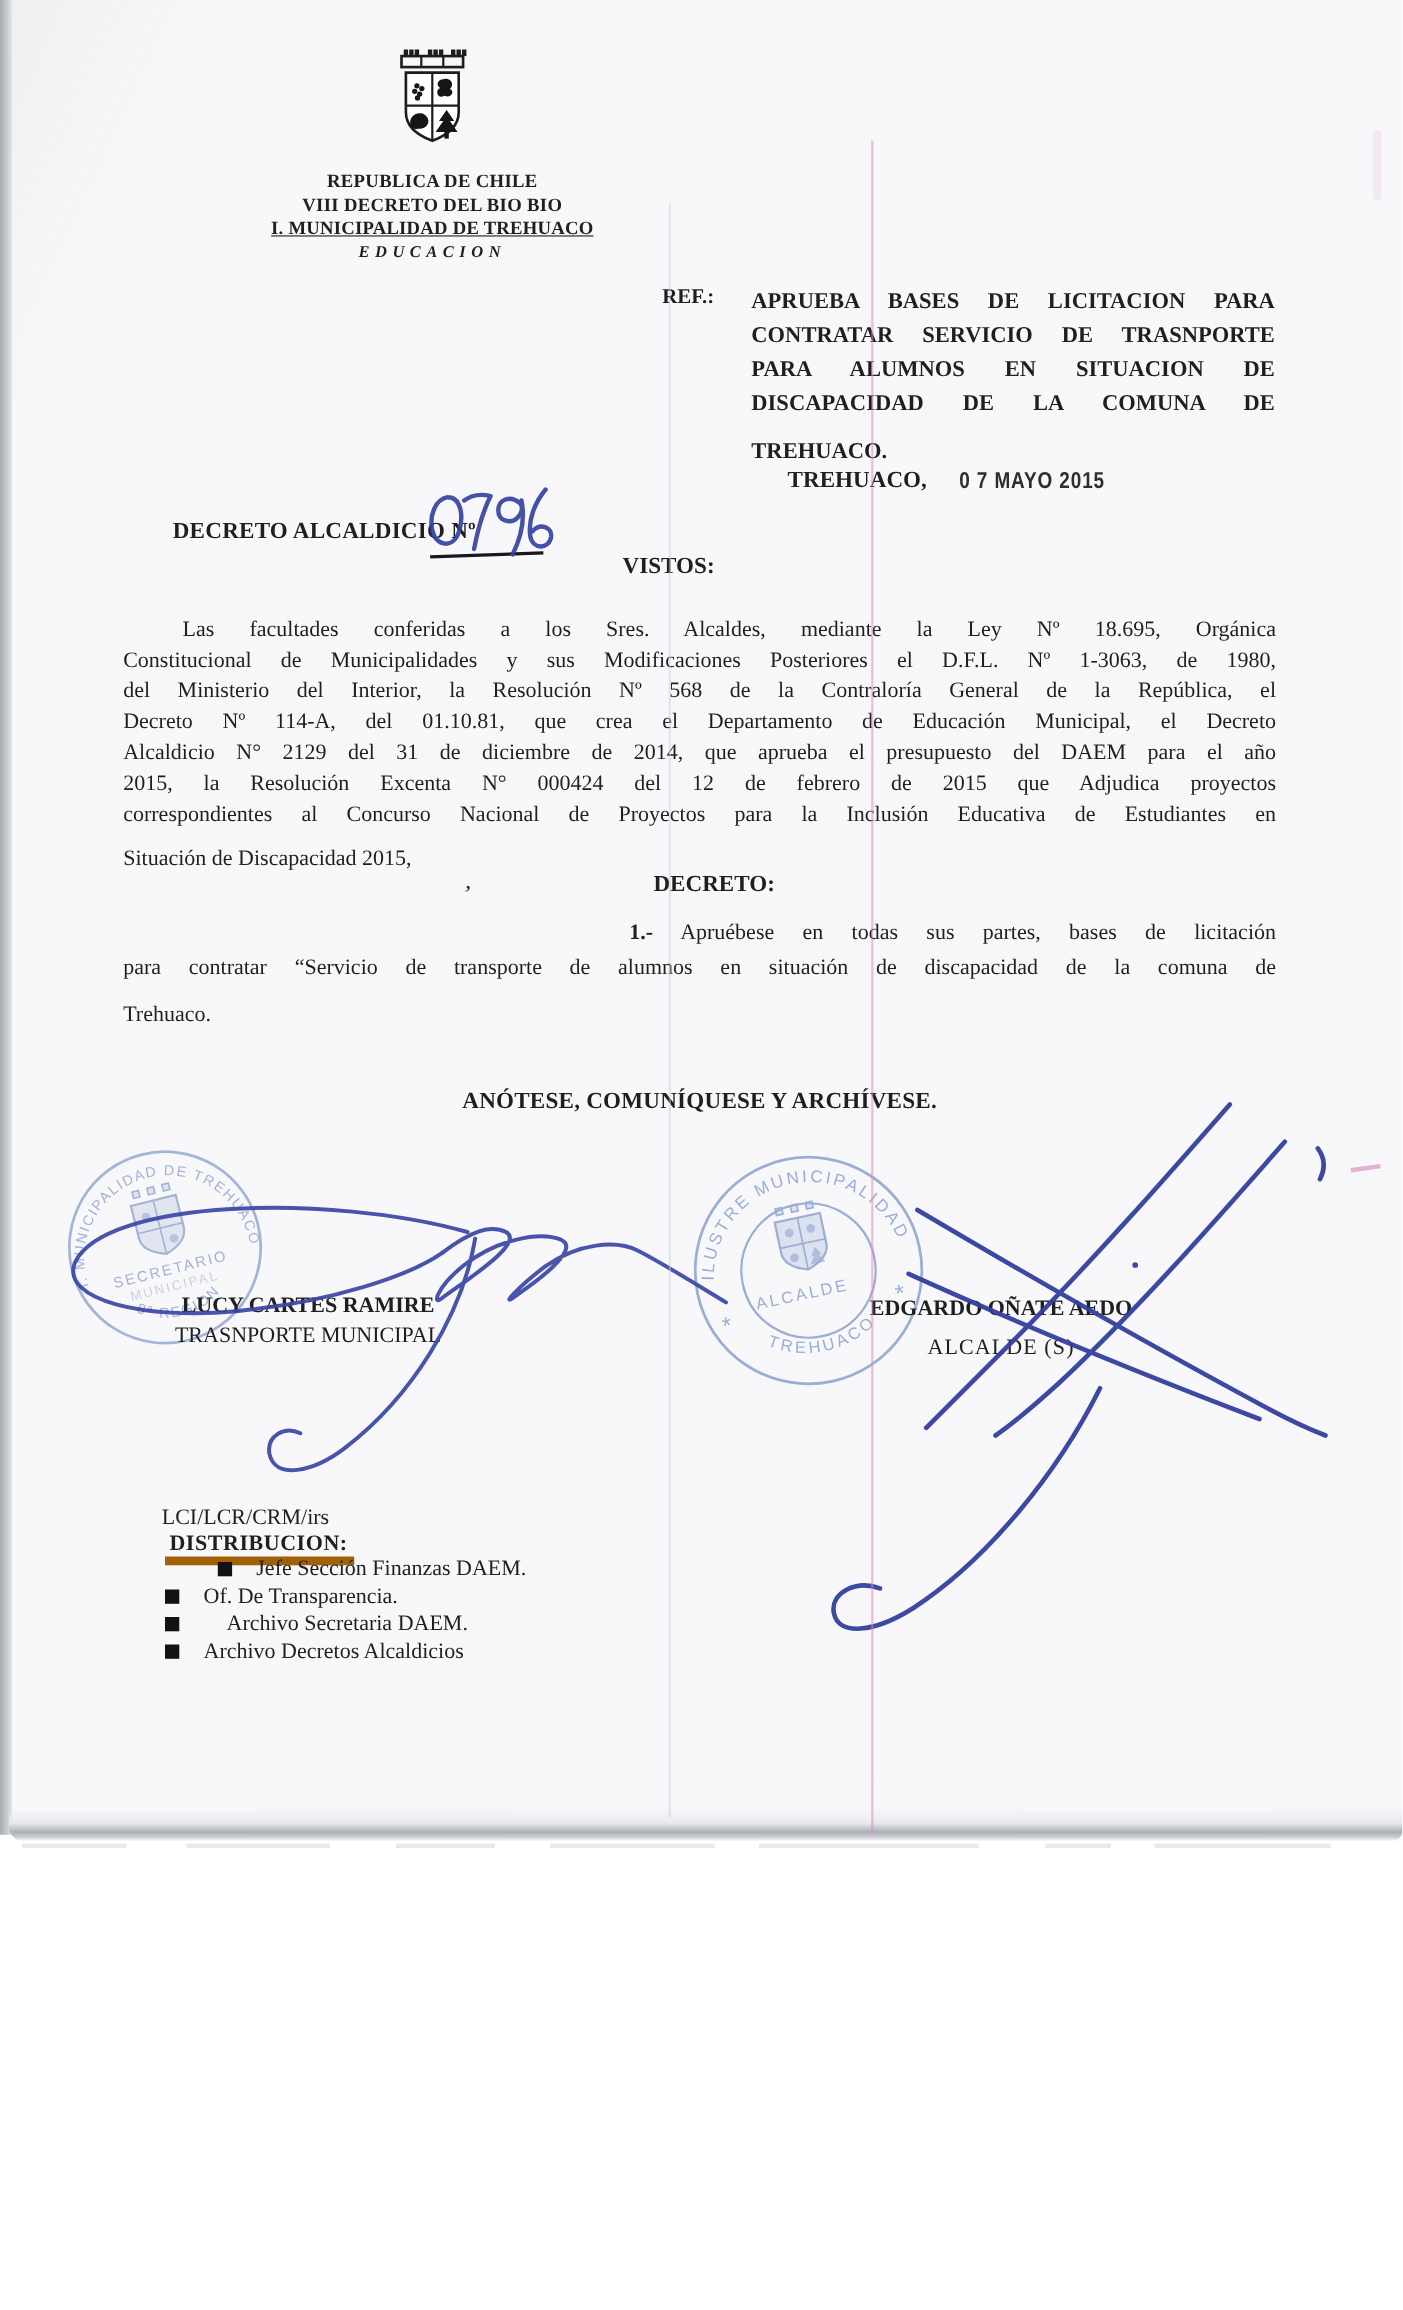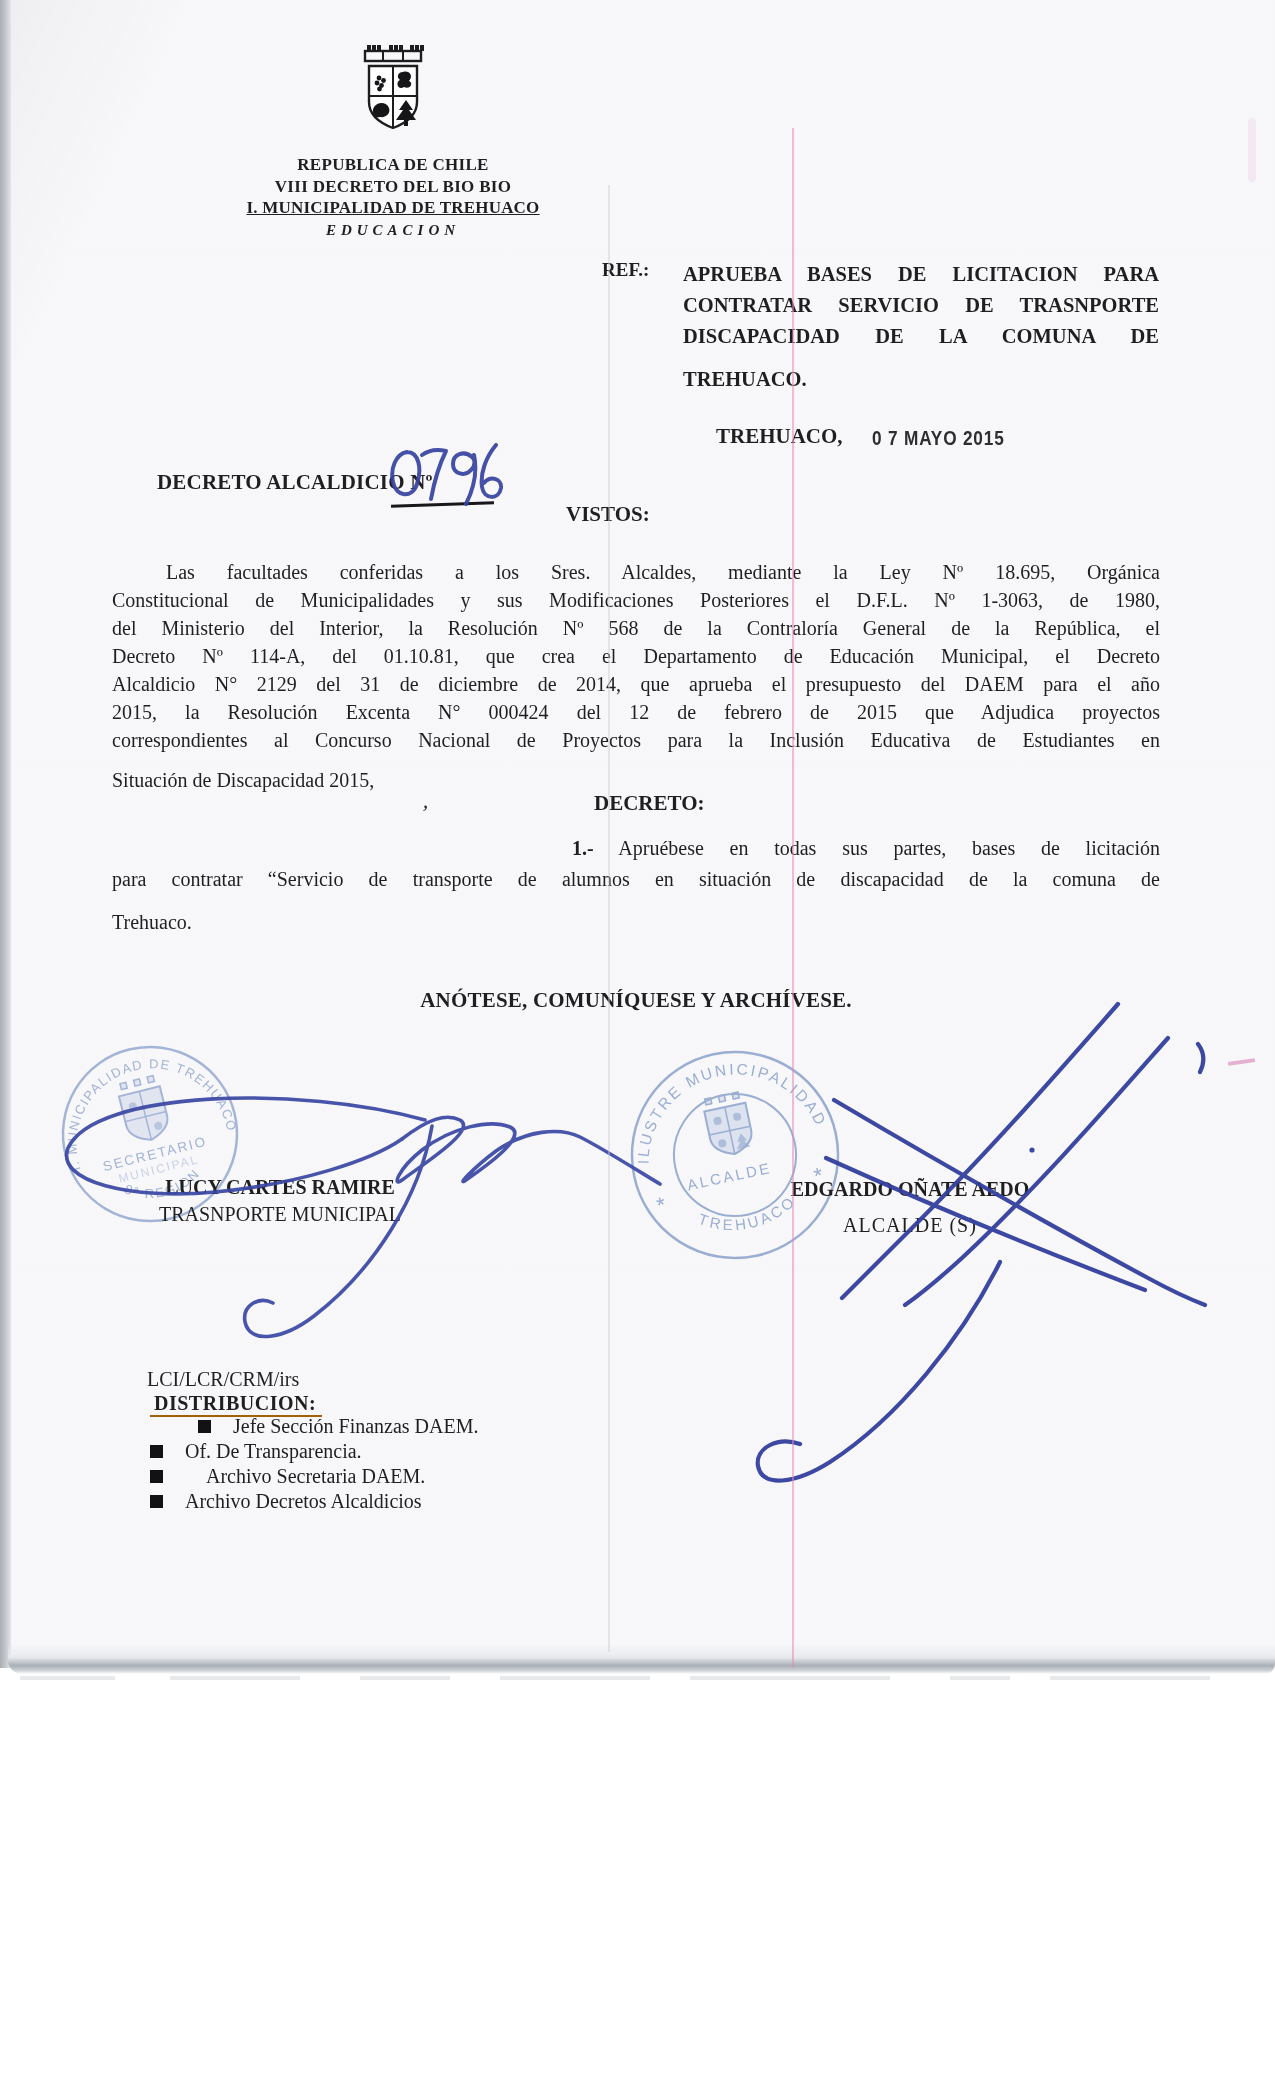--- a/index.html
+++ b/index.html
@@ -62,21 +62,21 @@
   .sig-name-left{left:120px;top:1176px;width:320px;text-align:center;font-weight:bold;font-size:20px;z-index:12;}
   .sig-title-left{left:120px;top:1203px;width:320px;text-align:center;font-size:20px;z-index:12;}
   .sig-name-right{left:770px;top:1178px;width:280px;text-align:center;font-weight:bold;font-size:20px;z-index:12;}
   .sig-title-right{left:770px;top:1214px;width:280px;text-align:center;font-size:20px;letter-spacing:1px;z-index:12;}
 
   .stamp{z-index:8;}
   .ink{z-index:20;pointer-events:none;}
 
   .footer-initials{left:147px;top:1368px;font-size:20px;z-index:5;}
   .footer-dist{left:150px;top:1392px;font-size:20px;font-weight:600;letter-spacing:.5px;
-    border-bottom:2px solid #a16207;padding:0 6px 0 4px;z-index:5;}
+    border-bottom:8px solid #a16207;padding:0 6px 0 4px;z-index:5;}
   .dist-item{left:150px;font-size:20px;z-index:5;display:flex;align-items:center;}
   .bullet{width:13px;height:13px;background:#121215;display:inline-block;margin-right:22px;flex:none;}
 </style>
 </head>
 <body>
 
 <div class="abs paper"></div>
 <div class="abs scanner-strip"></div>
 <div class="abs paper-bottom"></div>
 <div class="abs art" style="left:20px;width:95px;"></div>
@@ -122,20 +122,21 @@
   <div class="hline">REPUBLICA DE CHILE</div>
   <div class="hline">VIII DECRETO DEL BIO BIO</div>
   <div class="hline muni">I. MUNICIPALIDAD DE TREHUACO</div>
   <div class="hline edu">EDUCACION</div>
 </div>
 
 <div class="abs ref-label">REF.:</div>
 <div class="abs ref-text">
   <div class="jline">APRUEBA BASES DE LICITACION PARA</div>
   <div class="jline">CONTRATAR SERVICIO DE TRASNPORTE</div>
+  <div class="jline">PARA ALUMNOS EN SITUACION DE</div>
   <div class="jline">DISCAPACIDAD DE LA COMUNA DE</div>
   <div class="jline last">TREHUACO.</div>
 </div>
 
 <div class="abs city">TREHUACO,</div>
 <div class="abs datestamp">0 7 MAYO 2015</div>
 
 <div class="abs decree-label">DECRETO ALCALDICIO Nº</div>
 <div class="abs hand-underline"></div>
 <span class="hidden-bind" style="left:400px;top:460px;">0796</span>

